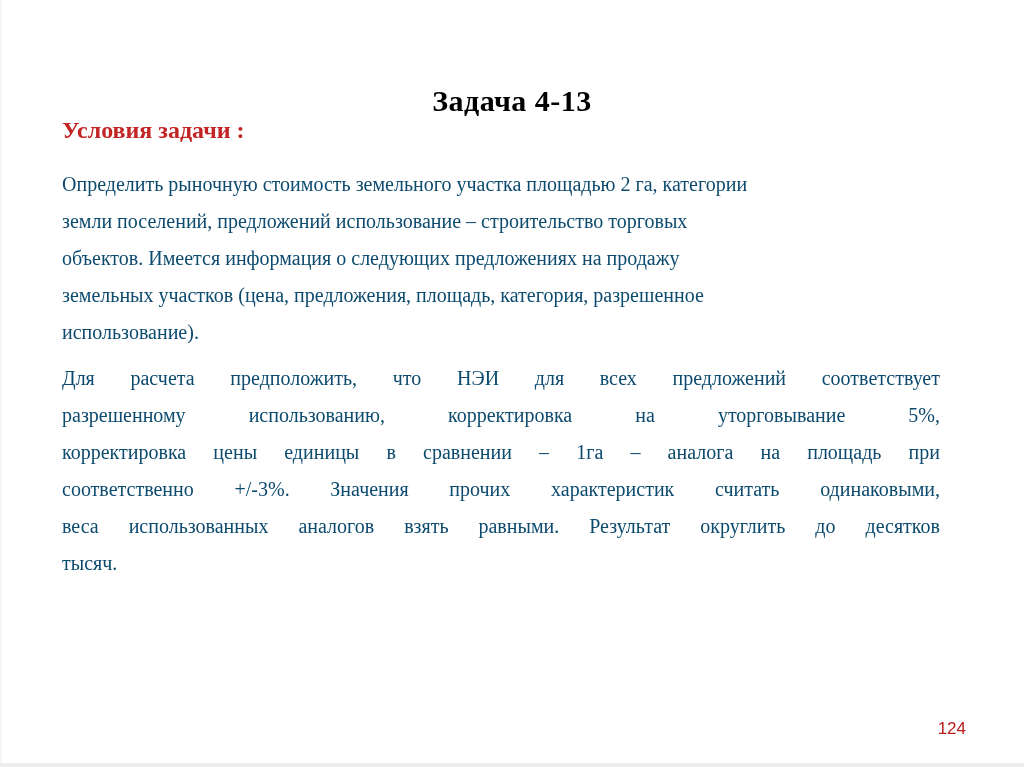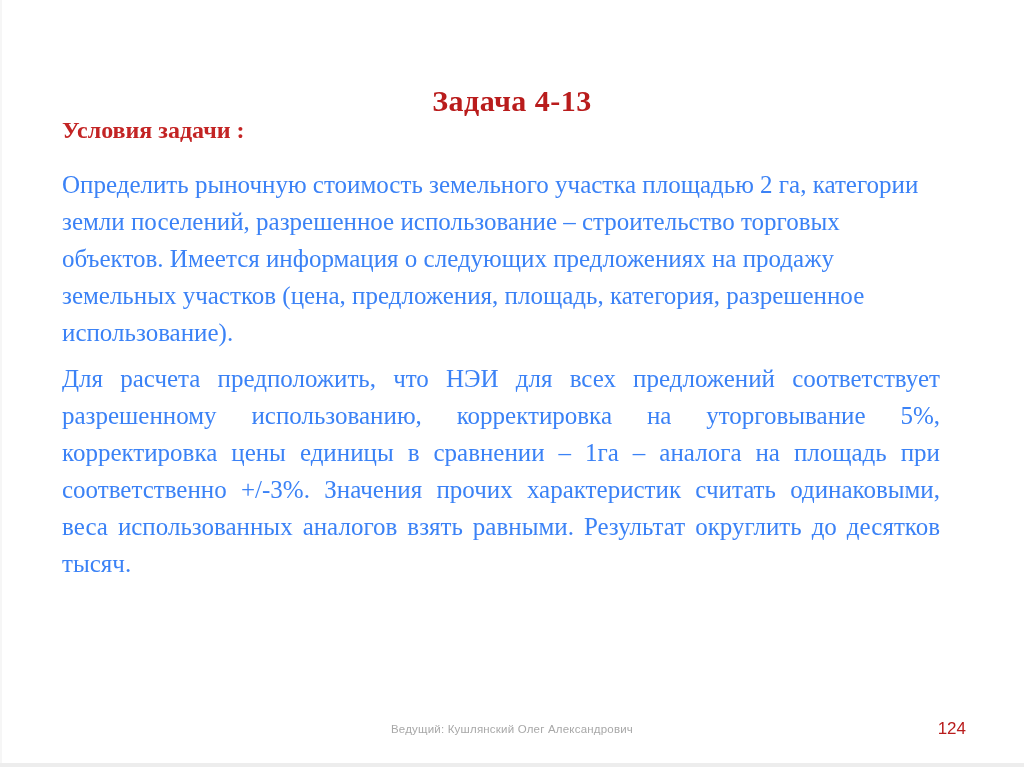--- a/index.html
+++ b/index.html
@@ -17,39 +17,39 @@
     box-sizing: border-box;
   }
   .slide-title {
     position: absolute;
     top: 64px;
     left: 0;
     width: 1024px;
     text-align: center;
     font-size: 30px;
     font-weight: bold;
-    color: #b91c1c;
+    color: #000000;
     letter-spacing: 0.5px;
   }
   .section-heading {
     position: absolute;
     top: 117px;
     left: 62px;
     font-size: 24px;
     font-weight: bold;
     color: #c32424;
     text-align: center;
   }
   .para {
     position: absolute;
     left: 62px;
     width: 878px;
-    font-size: 25px;
+    font-size: 20px;
     line-height: 37px;
-    color: #3b82f6;
+    color: #0c4a6e;
   }
   .para-1 { top: 166px; }
   .para-2 { top: 360px; }
   .line { display: block; white-space: nowrap; }
   .line.just {
     white-space: normal;
     text-align: justify;
     text-align-last: justify;
   }
   .footer-presenter {
@@ -94,34 +94,33 @@
 <div class="slide">
 
   <div class="left-edge"></div>
 
   <h1 class="slide-title">Задача 4-13</h1>
 
   <div class="section-heading">Условия задачи :</div>
 
   <div class="para para-1">
     <span class="line">Определить рыночную стоимость земельного участка площадью 2 га, категории</span>
-    <span class="line">земли поселений, разрешенное использование – строительство торговых</span>
+    <span class="line">земли поселений, предложений использование – строительство торговых</span>
     <span class="line">объектов. Имеется информация о следующих предложениях на продажу</span>
     <span class="line">земельных участков (цена, предложения, площадь, категория, разрешенное</span>
     <span class="line">использование).</span>
   </div>
 
   <div class="para para-2">
     <span class="line just">Для расчета предположить, что НЭИ для всех предложений соответствует</span>
     <span class="line just">разрешенному использованию, корректировка на уторговывание 5%,</span>
     <span class="line just">корректировка цены единицы в сравнении – 1га – аналога на площадь при</span>
     <span class="line just">соответственно +/-3%. Значения прочих характеристик считать одинаковыми,</span>
     <span class="line just">веса использованных аналогов взять равными. Результат округлить до десятков</span>
     <span class="line">тысяч.</span>
   </div>
 
-  <div class="footer-presenter">Ведущий: Кушлянский Олег Александрович</div>
 
   <div class="page-number">124</div>
 
   <div class="bottom-edge"></div>
 
 </div>
 
 </body></html>

